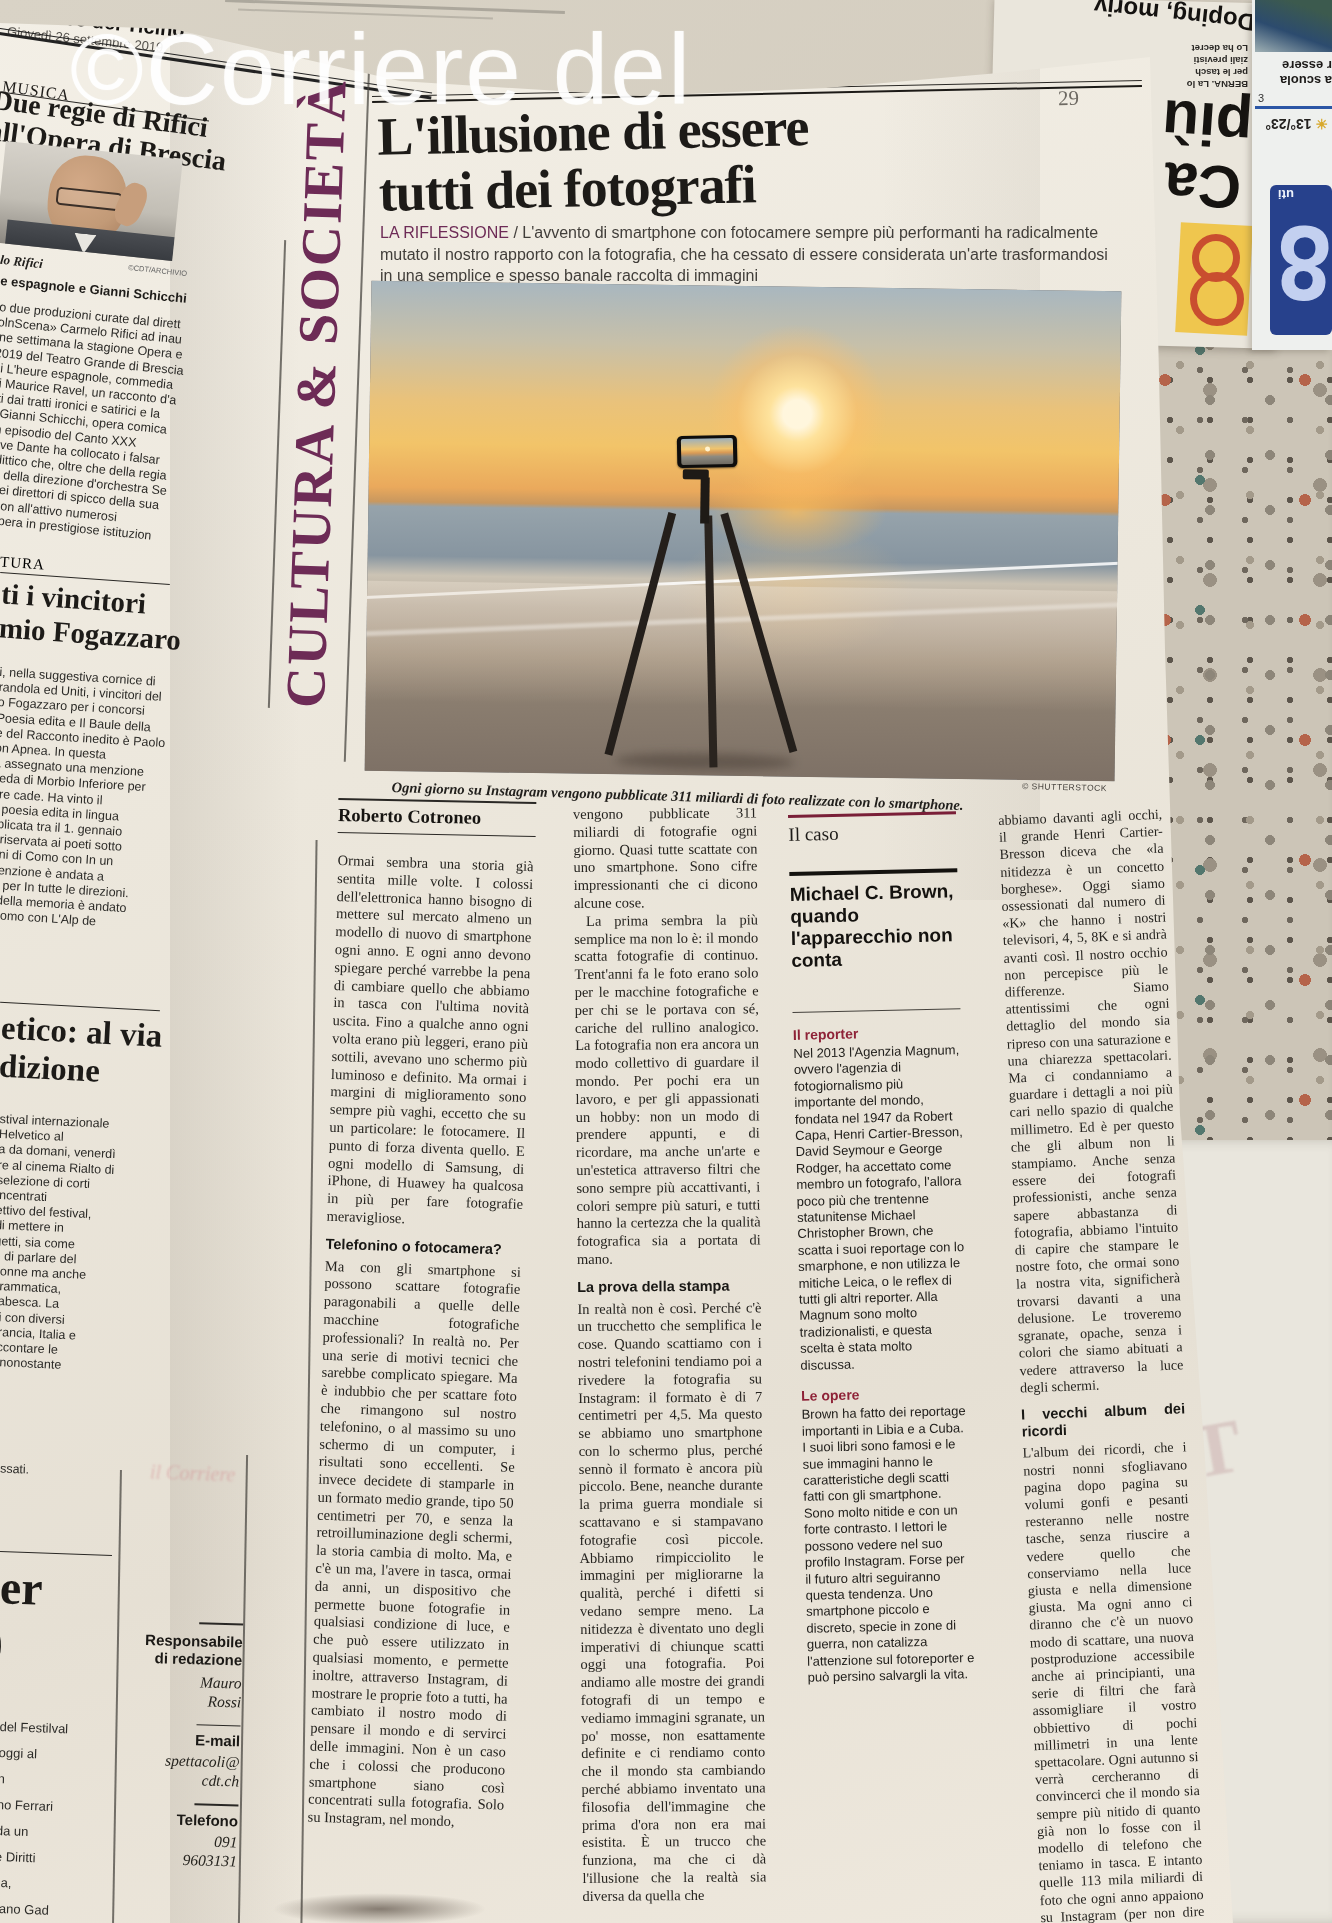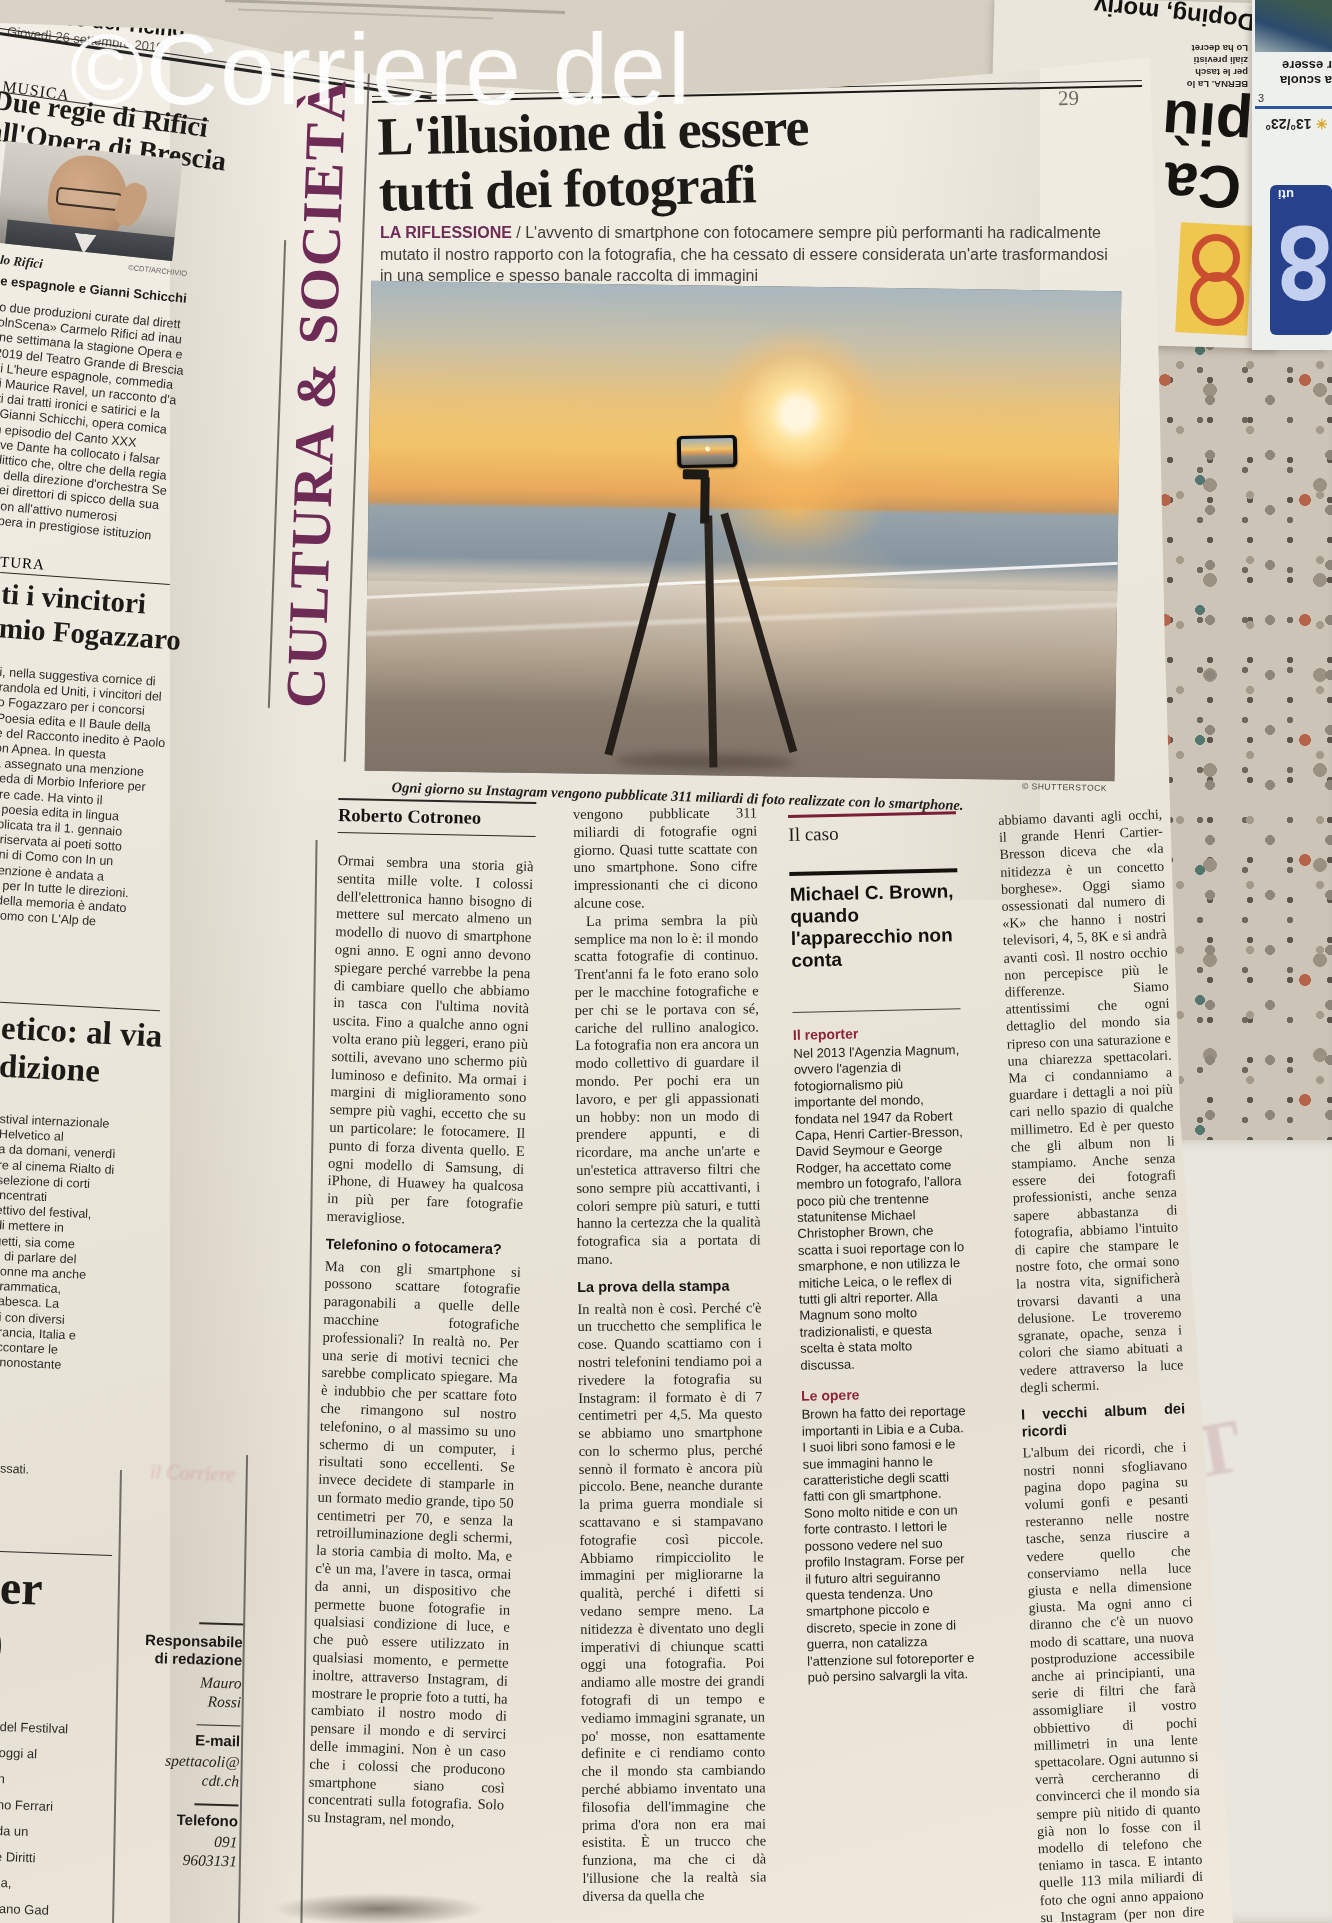--- a/index.html
+++ b/index.html
@@ -25,21 +25,21 @@
     background:linear-gradient(165deg,#f3efe6 0%,#ece7dc 38%,#e6e0d4 72%,#efe9de 100%);
     clip-path:polygon(0px 23px,173px 29px,400px 81px,640px 96px,826px 88px,1010px 72px,1150px 57px,
       1158px 330px,1165px 650px,1180px 1115px,1205px 1460px,1233px 1923px,0px 1923px);
     filter:drop-shadow(-3px 5px 10px rgba(50,45,35,.4));}
   .shade{pointer-events:none;}
   
   .serif{font-family:"Liberation Serif",serif;}
   .headline{font-family:"Liberation Serif",serif;font-weight:700;font-size:54px;line-height:56px;
             letter-spacing:-1px;color:#1d1b18;}
   .standfirst{font-size:16px;line-height:21.5px;color:#413e3a;}
-  .kickerlab{color:#6d2b56;font-weight:700;}
+  .kickerlab{color:#6d2b56;font-weight:400;}
   .bodycol{font-family:"Liberation Serif",serif;font-size:14.5px;line-height:17.8px;
            text-align:justify;color:#262420;hyphens:auto;overflow:hidden;}
   .bodycol p{margin:0 0 0 0;text-indent:12px;}
   .bodycol p.first{text-indent:0;}
   .subhead{font-family:"Liberation Sans",sans-serif;font-weight:700;font-size:14.5px;
            color:#191815;margin:10px 0 4px 0;text-indent:0;}
   .boxcol{font-family:"Liberation Sans",sans-serif;font-size:13px;line-height:16.4px;color:#22201d;}
   .redsub{color:#8e2237;font-weight:700;font-size:14px;margin:14px 0 3px 0;}
   .rule{background:#2a2825;}
   .vertrule{width:1.5px;background:#4a4741;opacity:.75;}

